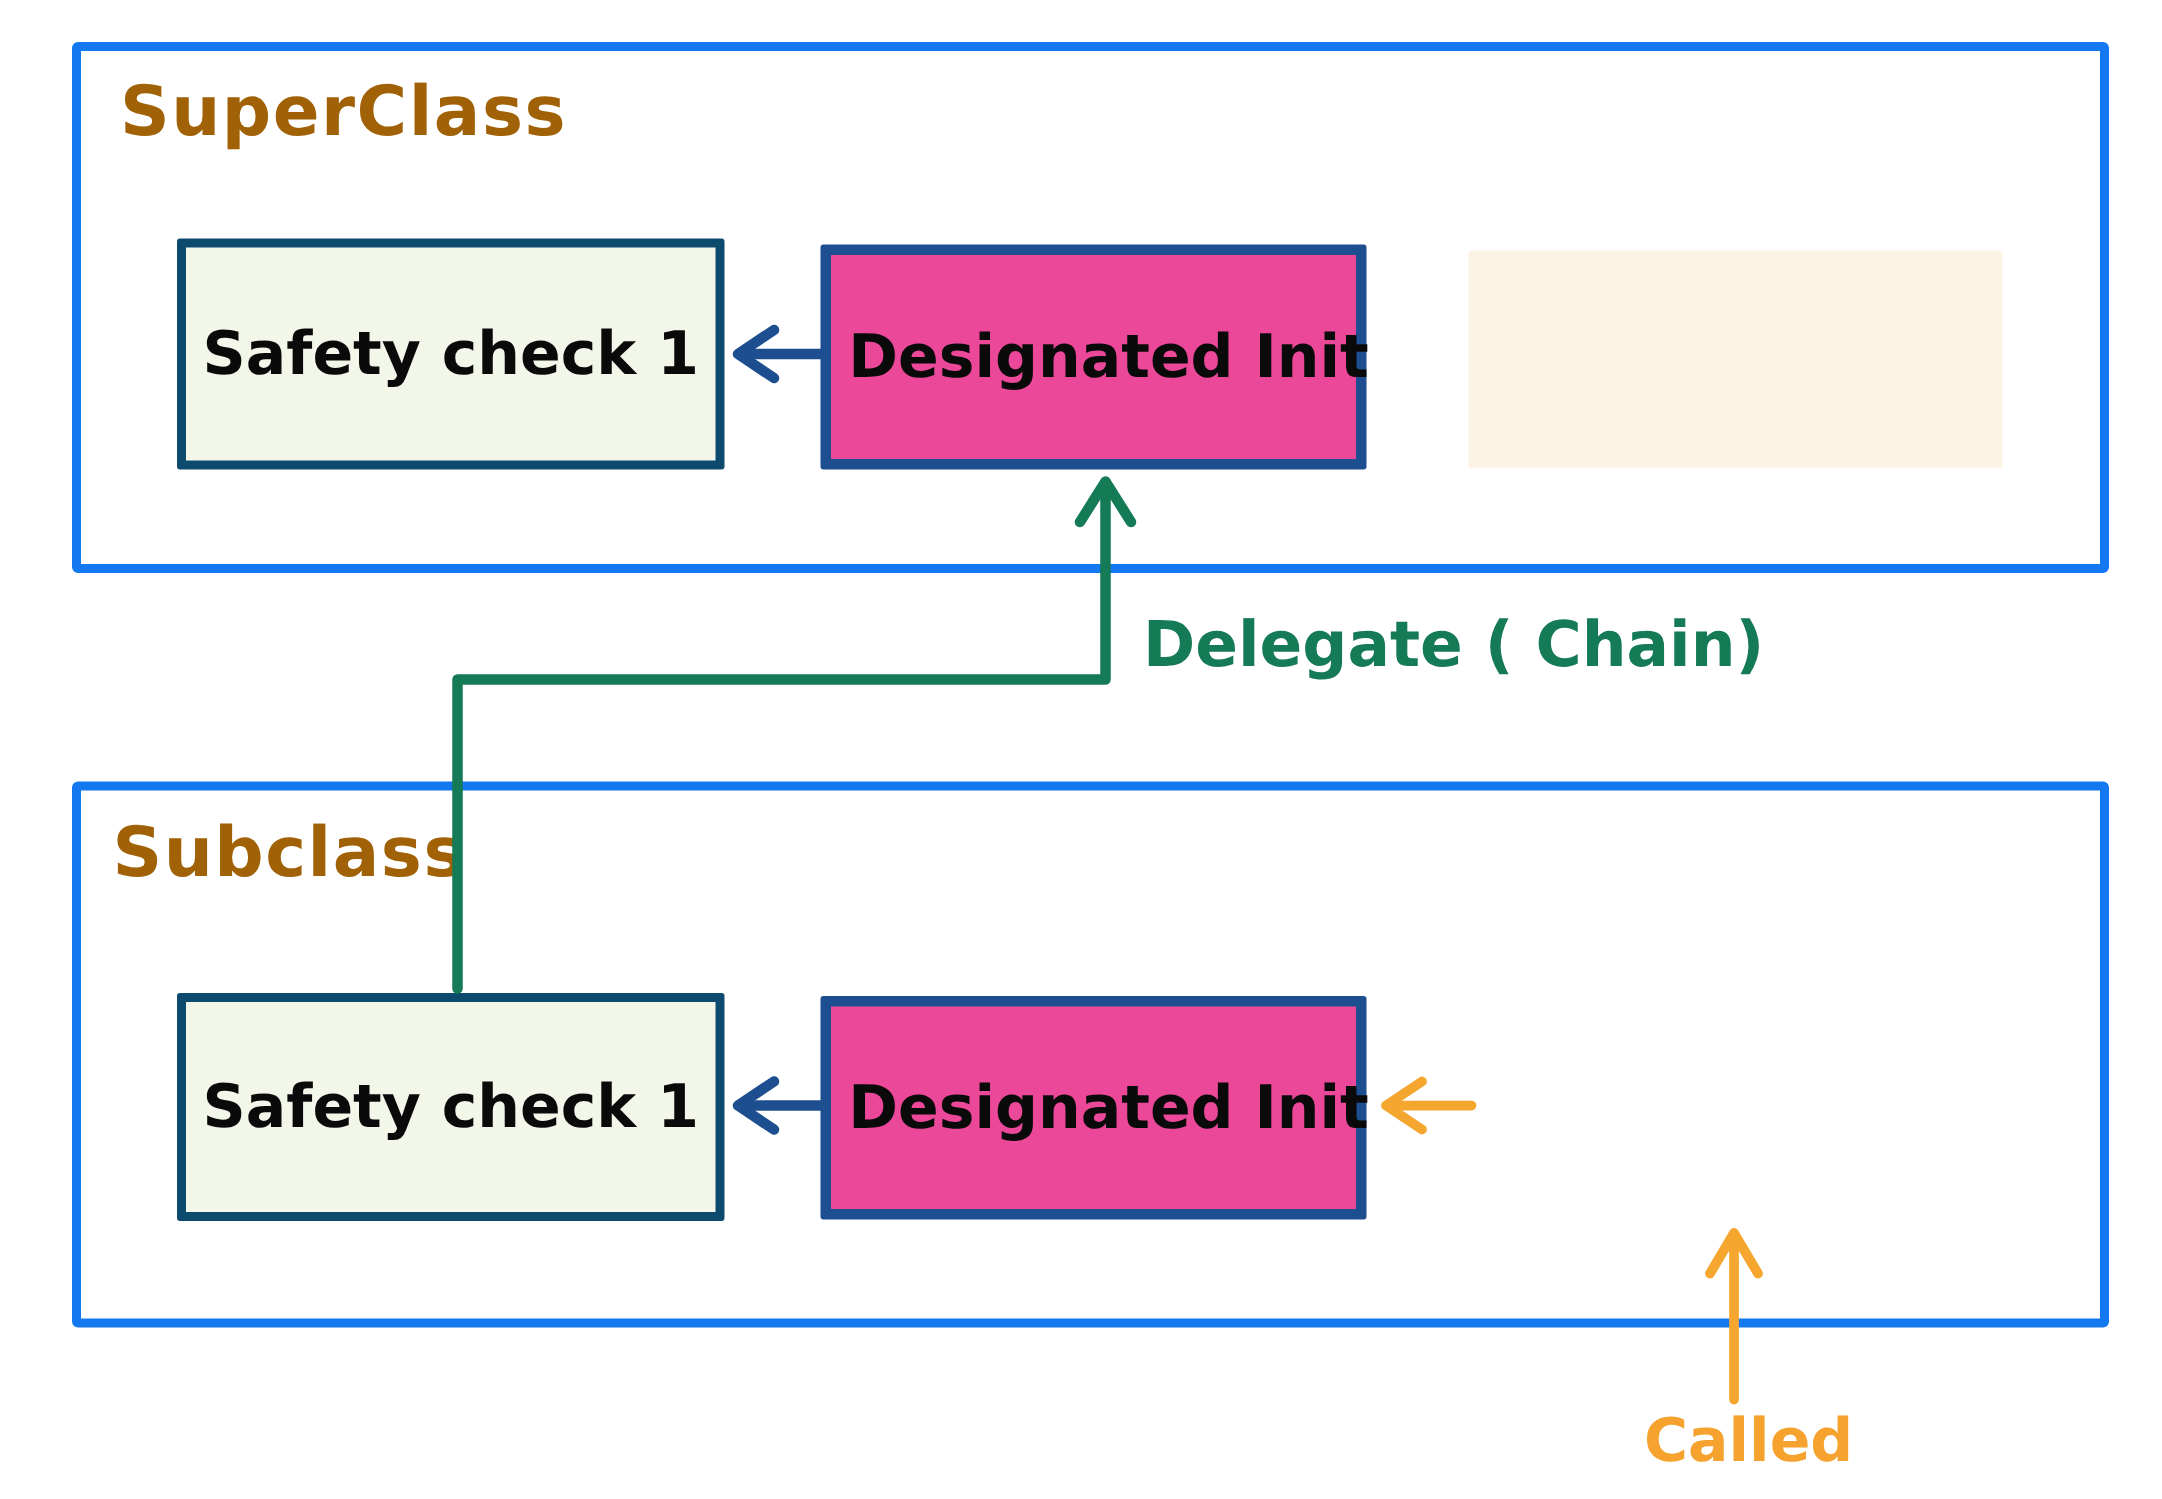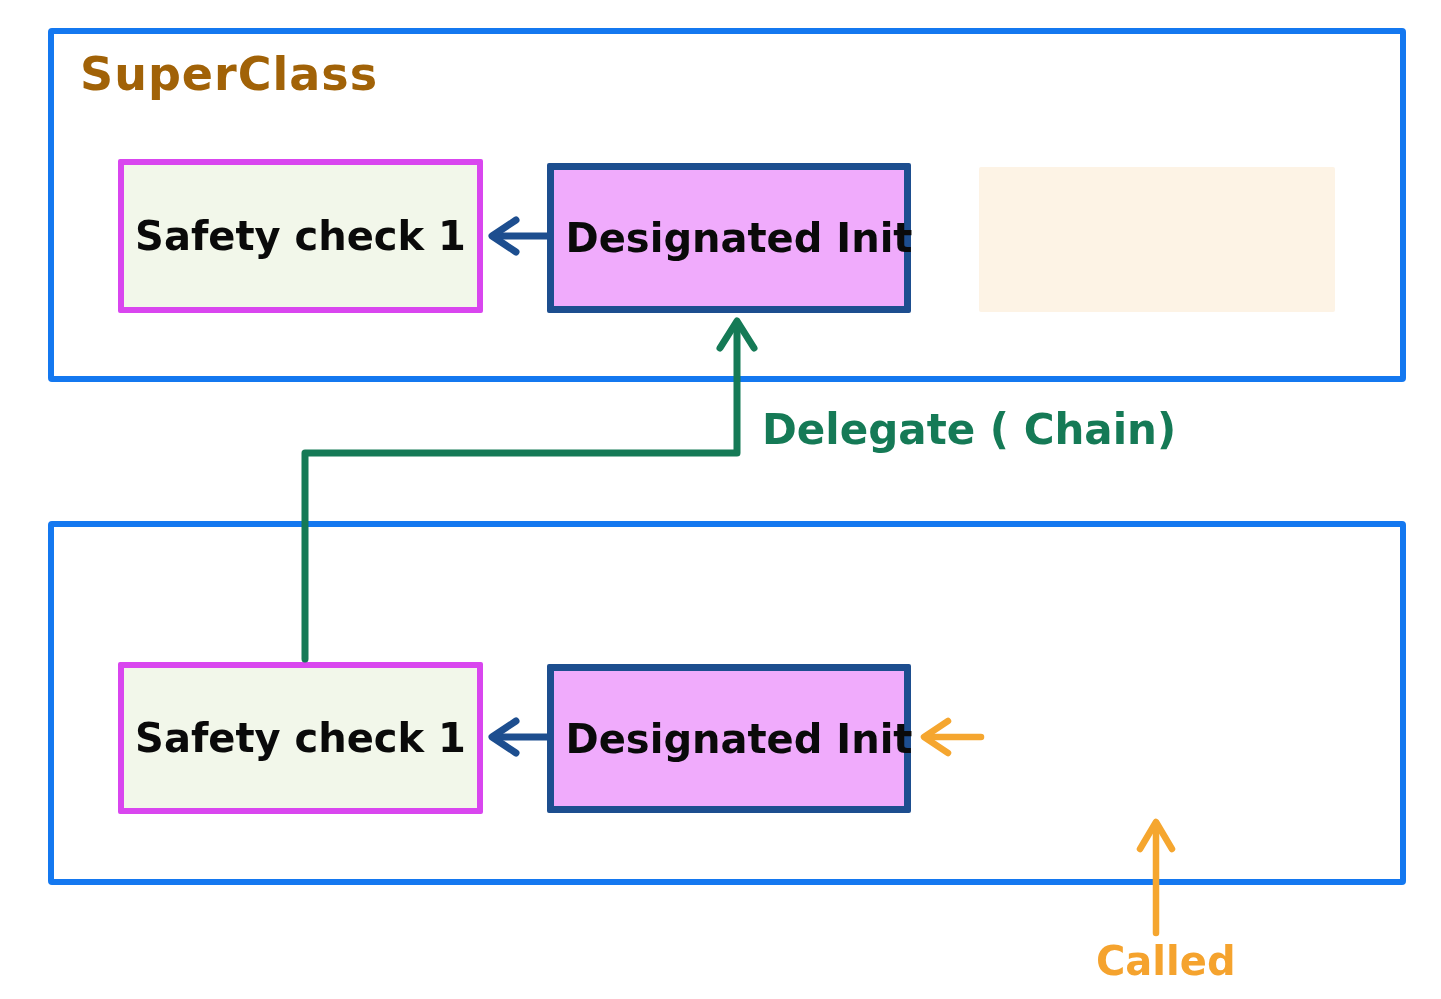--- a/index.html
+++ b/index.html
@@ -41,22 +41,22 @@
     box-sizing: border-box;
     display: flex;
     align-items: center;
     justify-content: center;
     font-size: 40px;
     font-weight: 600;
     color: #0a0a0a;
     white-space: nowrap;
     border-radius: 2px;
   }
-  .box-green  { border: 6px solid #d946ef; background: #f2f7ea; align-items: center; }
-  .box-navy   { border: 7px solid #1d4e8f; background: #f0abfc; padding-left: 20px; }
+  .box-green  { border: 6px solid #0c4a6e; background: #f2f7ea; align-items: center; }
+  .box-navy   { border: 7px solid #1d4e8f; background: #ec4899; padding-left: 20px; }
   .box-orange { border: 7px solid #f5a62f; background: #fdf3e5; }
   .box-peach  { background: #fdf3e5; border: none; }
 
   
   #sc-safety     { left: 64px;  top: 125px; width: 365px; height: 154px; }
   #sc-designated { left: 493px; top: 129px; width: 364px; height: 150px; }
   #sc-peach      { left: 925px; top: 133px; width: 356px; height: 145px; }
 
   
   #sub-safety      { left: 64px;  top: 135px; width: 365px; height: 152px; }
@@ -102,20 +102,21 @@
     <div class="node-box box-navy" id="sc-designated">
       <span>Designated Init</span>
     </div>
 
     <div class="node-box box-peach" id="sc-peach">
       <span></span>
     </div>
   </div>
 
   <div class="class-container" id="subclass-container">
+    <div class="container-title" id="subclass-title">Subclass</div>
 
     <div class="node-box box-green" id="sub-safety">
       <span>Safety check 1</span>
     </div>
 
     <div class="node-box box-navy" id="sub-designated">
       <span>Designated Init</span>
     </div>
 
   </div>

